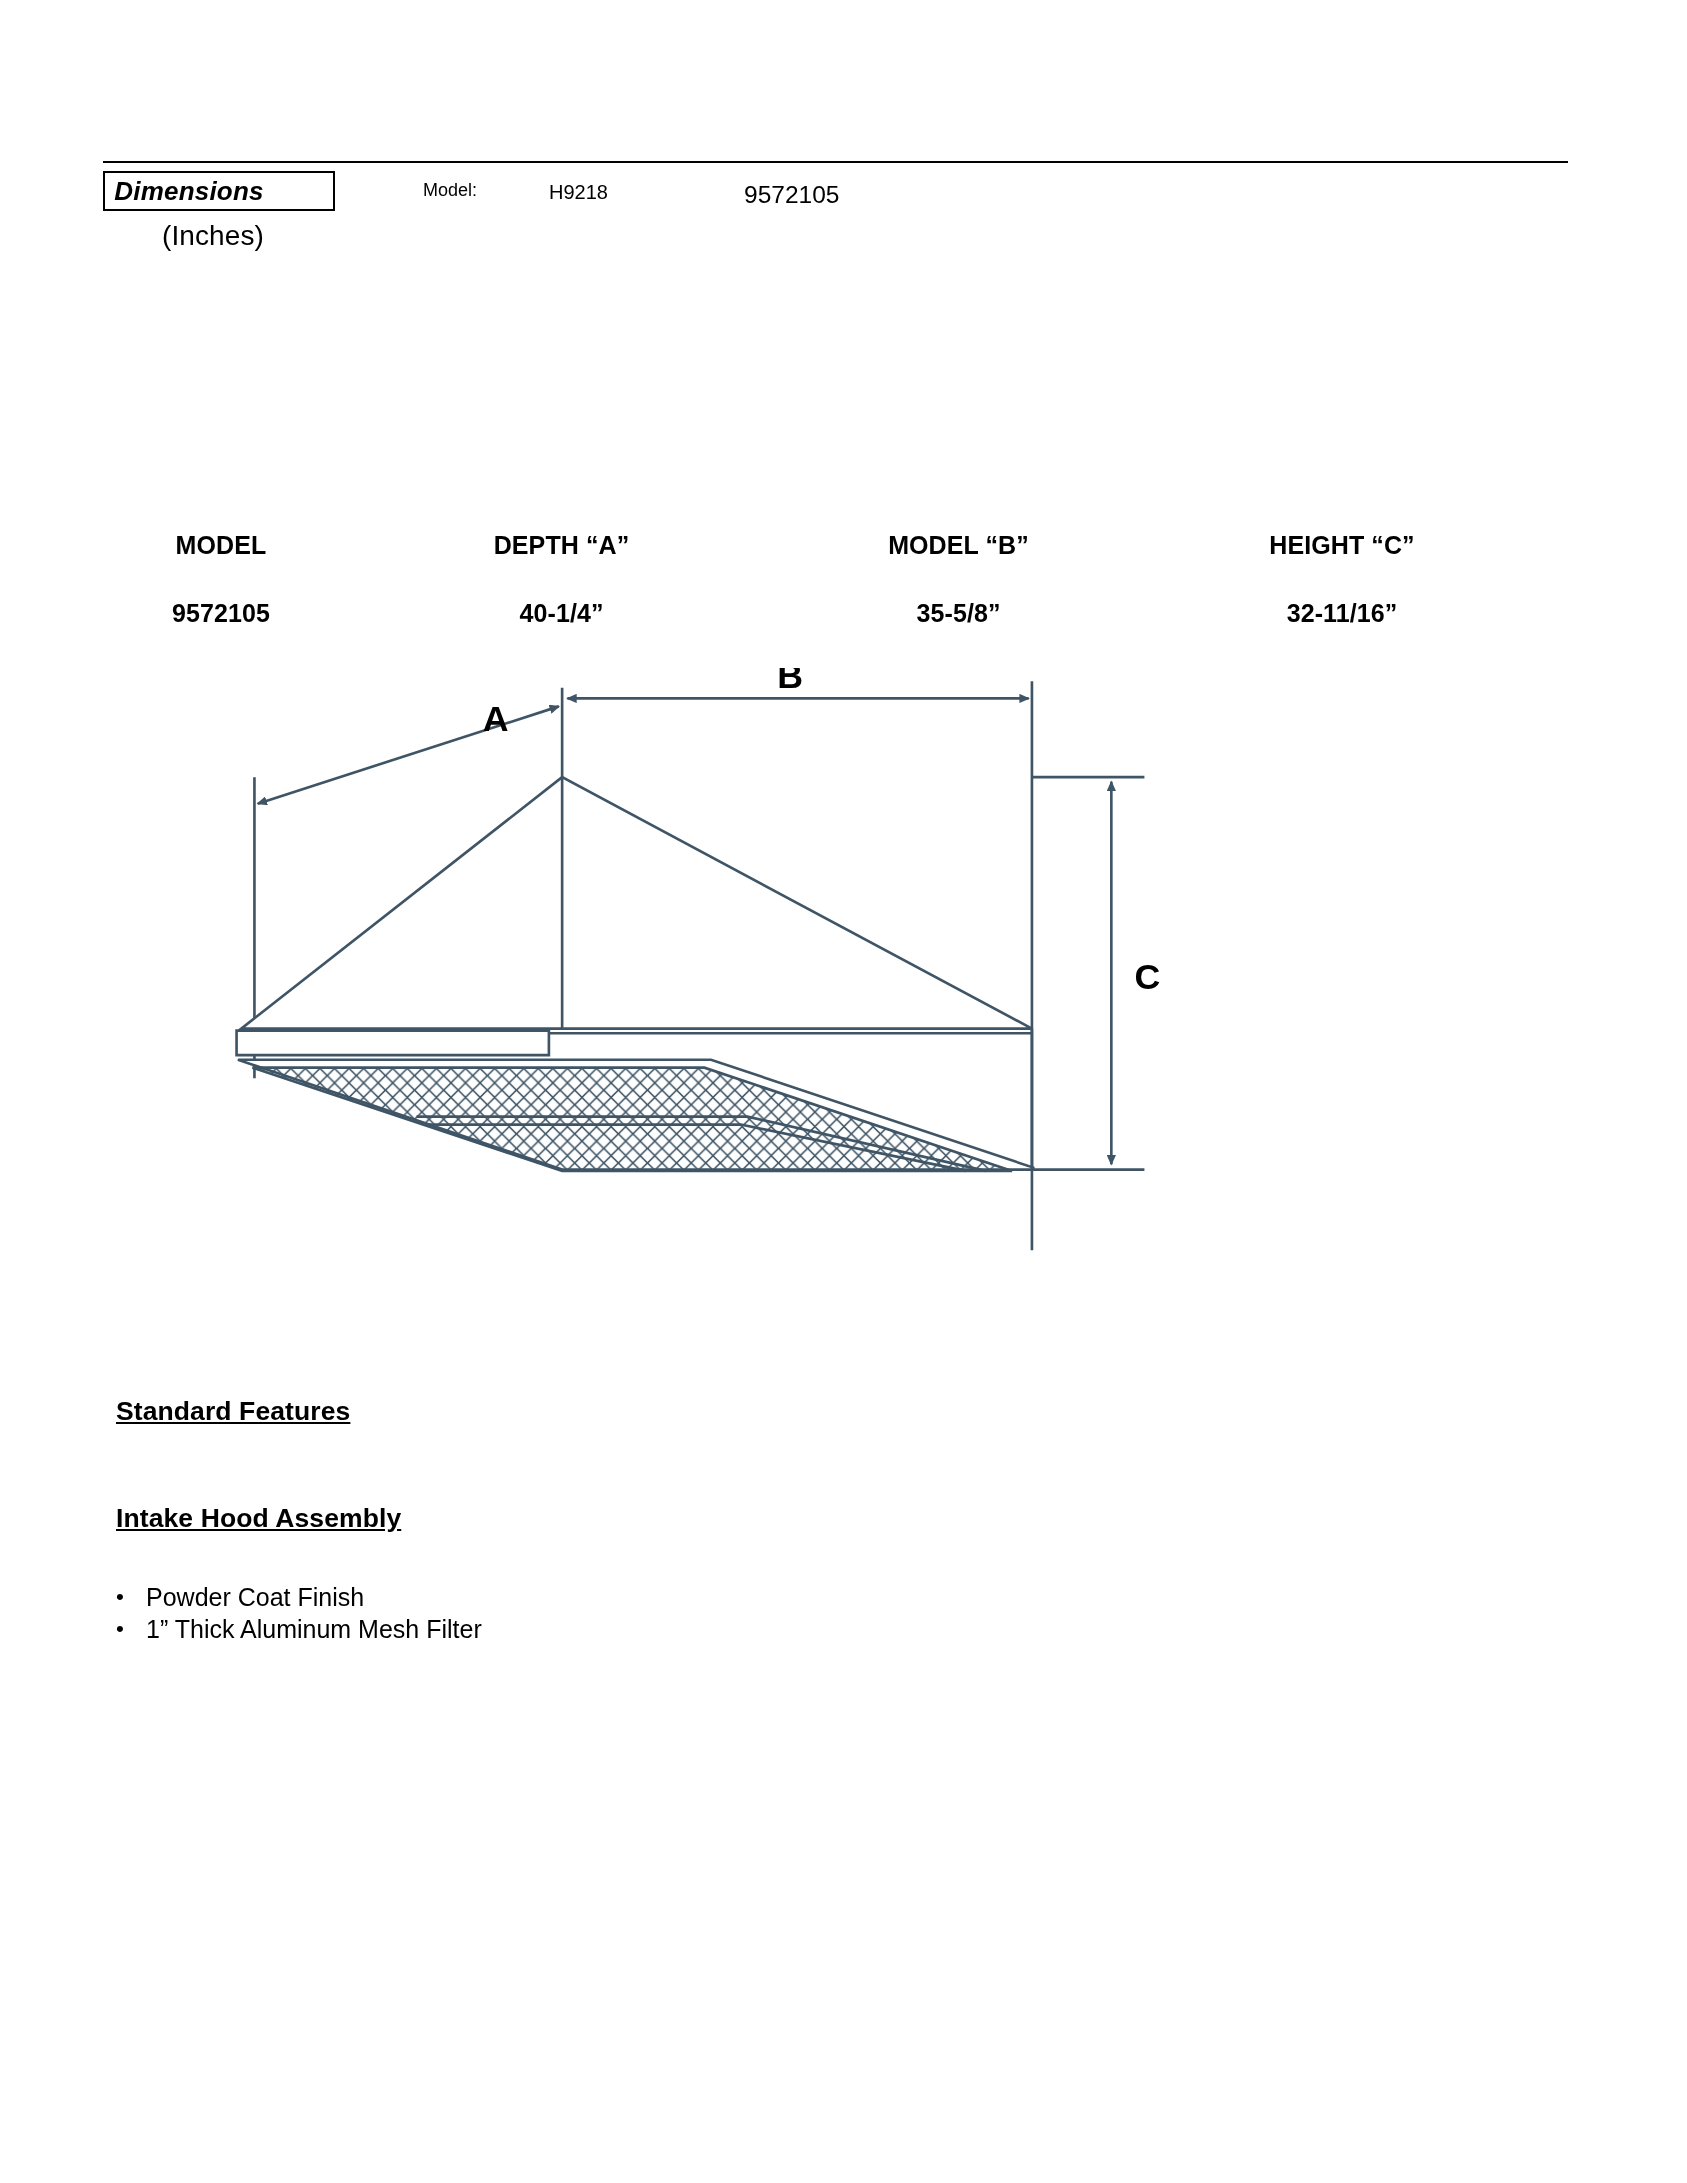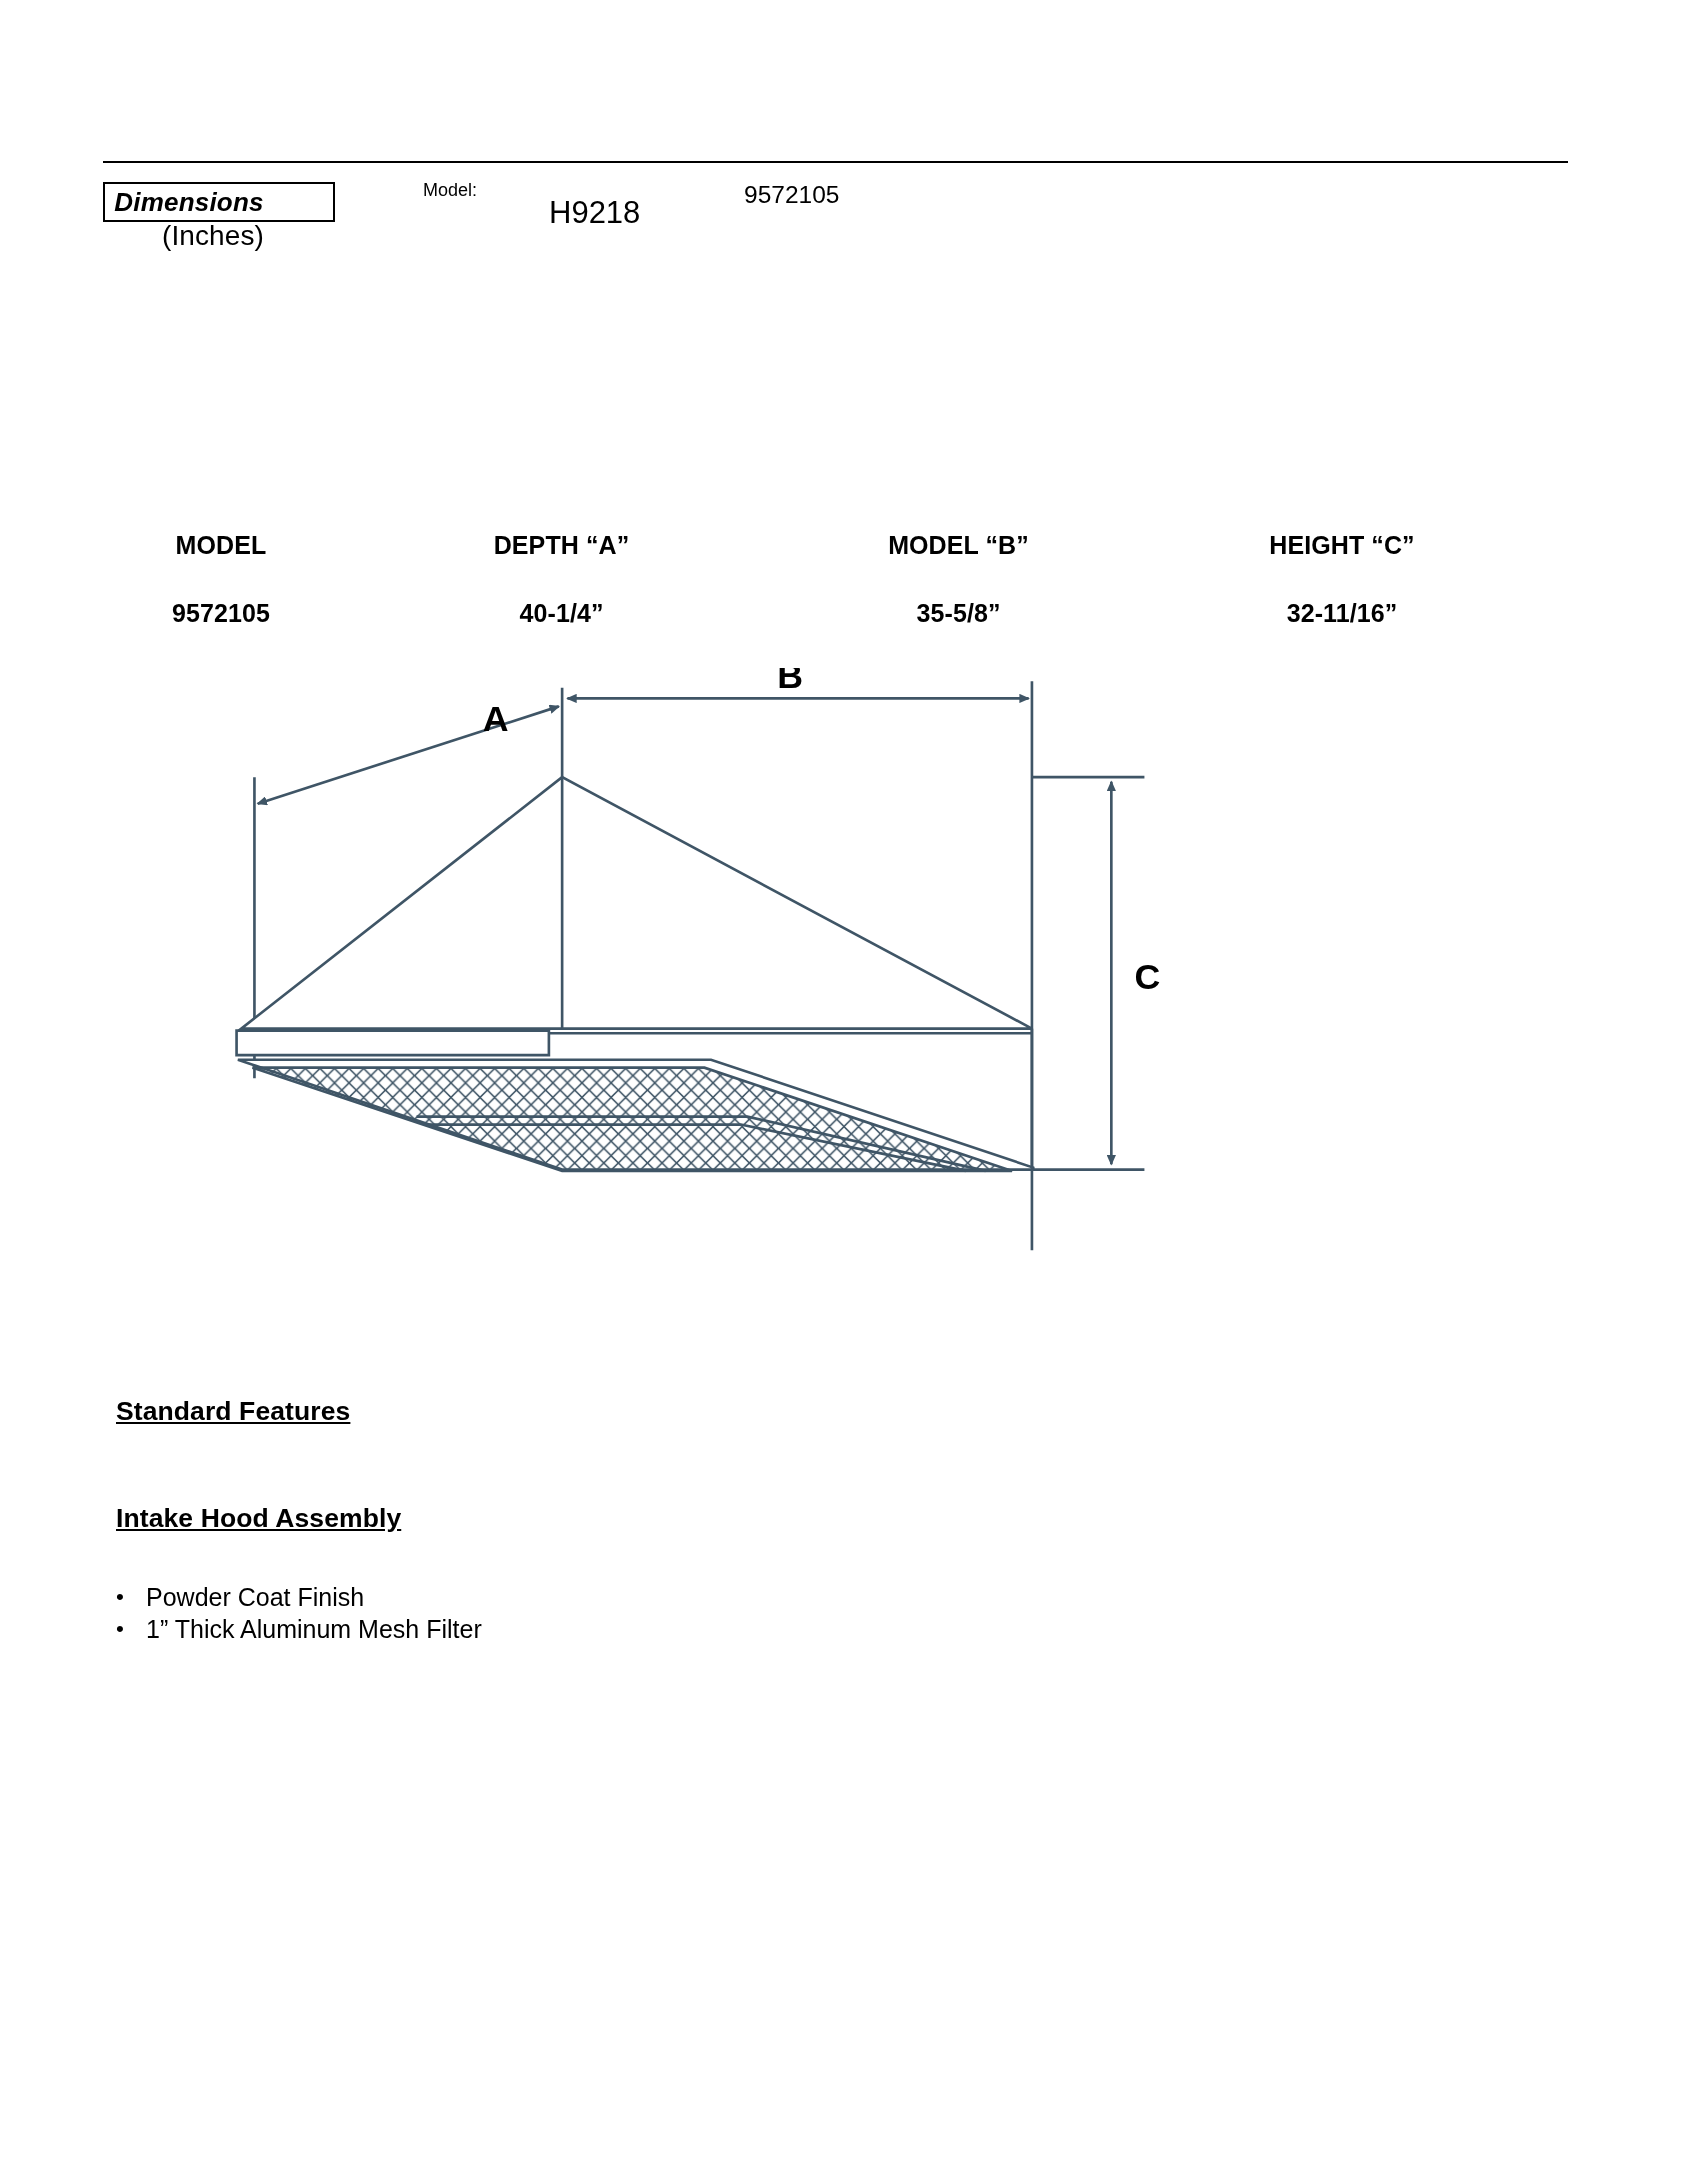--- a/index.html
+++ b/index.html
@@ -30,21 +30,21 @@
     top: 161px;
     width: 1465px;
     height: 2px;
     background: #000;
   }
 
   
   .dim-box {
     position: absolute;
     left: 103px;
-    top: 182px;
+    top: 171px;
     width: 232px;
     height: 40px;
     border: 2px solid #000;
     box-sizing: border-box;
     display: flex;
     align-items: center;
     justify-content: flex-start;
     text-align: center;
   }
   .dim-box-label {
@@ -67,22 +67,21 @@
     position: absolute;
     left: 423px;
     top: 180px;
     font-size: 18px;
     font-weight: normal;
   }
   .model-code {
     position: absolute;
     left: 549px;
     top: 181px;
-    font-size: 31px;
-    margin-top: 14px;
+    font-size: 20px;
   }
   .model-number {
     position: absolute;
     left: 744px;
     top: 181px;
     font-size: 24.5px;
   }
 
   
   .dim-table {

